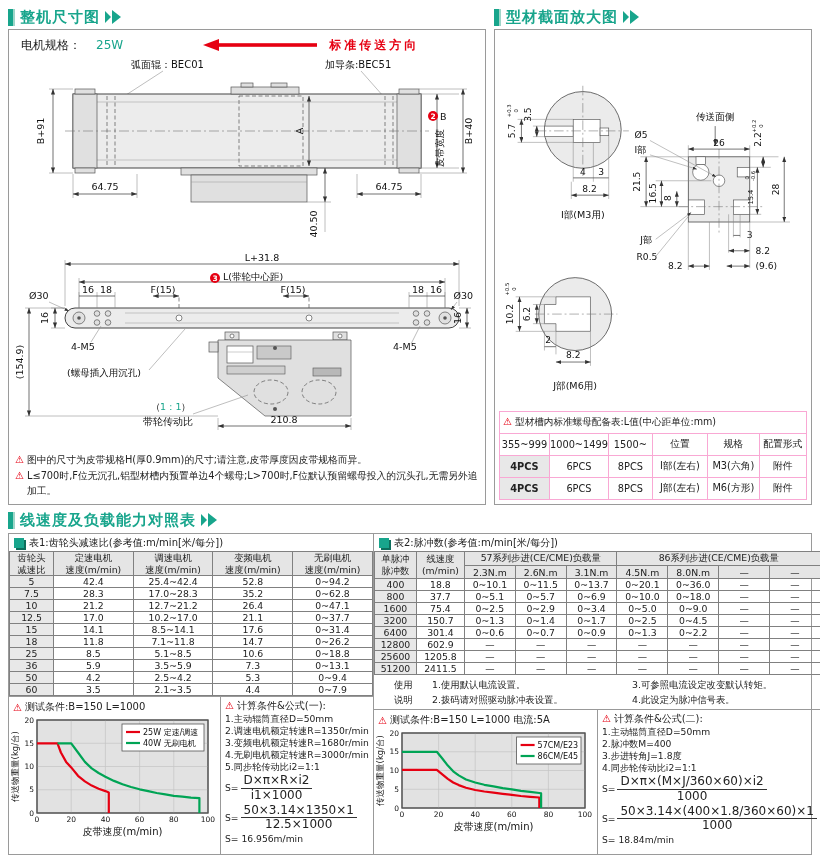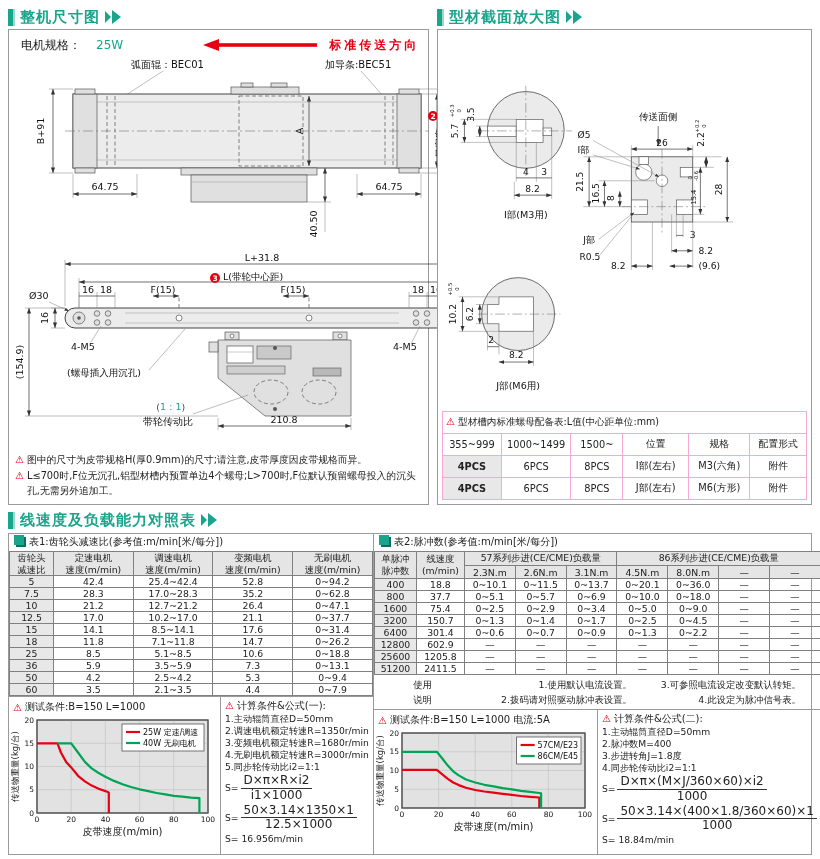--- a/index.html
+++ b/index.html
@@ -4,21 +4,21 @@
 <style>
   * { box-sizing: border-box; margin: 0; padding: 0; }
   html,body { width:820px; height:859px; overflow:hidden; background:#fff;
     font-family:"DejaVu Sans","Liberation Sans",sans-serif; color:#222; }
   .page { padding:5px 8px 4px 8px; }
   .sec-head { display:flex; align-items:center; height:24px; }
   .sec-bar { width:5px; height:17px; background:#18a58c; box-shadow:2px 0 0 #9fd6c9; margin-right:7px; }
   .sec-title { color:#18a58c; font-weight:bold; font-size:15px; letter-spacing:1px; }
   .sec-arrow { margin-left:5px; }
   .top-row { display:flex; gap:8px; }
-  .panel-left { width:421px; }
+  .panel-left { width:478px; }
   .panel-right { flex:1; }
   .box { border:1px solid #9a9a9a; background:#fff; }
   .box-l { height:476px; padding:4px 4px 4px 4px; display:flex; flex-direction:column; }
   .box-r { height:476px; padding:4px; display:flex; flex-direction:column; }
   .motor-row { display:flex; align-items:center; height:22px; font-size:12px; padding-left:8px; }
   .motor-val { color:#18a58c; margin-left:15px; }
   .dir { display:flex; align-items:center; margin-left:80px; }
   .dir-text { color:#e60012; font-weight:bold; font-size:12px; letter-spacing:3px; margin-left:6px; }
   .notes { margin-top:auto; font-size:9.8px; line-height:1.55; padding:2px 2px; }
   .note-line { display:flex; align-items:flex-start; gap:3px; }
@@ -41,29 +41,29 @@
   .whitep { fill:#fff; stroke:#555; stroke-width:0.7; }
   .bt { font-size:7.5px; fill:#fff; font-weight:bold; text-anchor:middle; }
   
   .nut-table { width:100%; border-collapse:collapse; font-size:9.8px; margin-top:auto; }
   .nut-table td { border:1px solid #f9a8d4; text-align:center; height:22px; }
   .nut-cap { text-align:left !important; padding:2px 3px; font-size:9.6px; }
   
   .bot-box { height:322px; display:flex; margin-top:1px; }
   .bcol-l { width:378px; border-right:1px solid #999; display:flex; flex-direction:column; }
   .bcol-r { flex:1; display:flex; flex-direction:column; }
-  .tbl-cap { display:flex; gap:5px; font-size:10px; height:17px; padding:1px 5px; }
+  .tbl-cap { display:flex; align-items:center; gap:5px; font-size:10px; height:17px; padding:1px 5px; }
   .sq { width:10px; height:10px; background:#18a58c; box-shadow:2px 2px 0 #0e6e5c; flex:none; }
   table.spec { width:100%; border-collapse:collapse; font-size:9.3px; table-layout:fixed; }
   table.spec th, table.spec td { border:1px solid #808080; text-align:center; padding:0 1px; font-weight:400; }
   table.spec th { background:#e5e5e5; height:13px; }
   table.spec td { height:12px; }
   td.c0 { background:#e8e8e8; font-weight:bold; }
   .hdr2 div { line-height:1.25; }
-  .usage { display:grid; grid-template-columns:38px 200px 1fr; font-size:9.4px; line-height:1.6; padding:2px 20px;text-align:right; }
+  .usage { display:grid; grid-template-columns:38px 200px 1fr; font-size:9.4px; line-height:1.6; padding:2px 20px; }
   .cond-row { border-top:1px solid #999; display:flex; flex:1; }
   .chart-cell-l { width:212px; border-right:1px solid #999; padding:2px 2px; }
   .chart-cell-r { width:224px; border-right:1px solid #999; padding:2px 2px; }
   .calc-cell { flex:1; padding:2px 4px; font-size:9.2px; line-height:1.3; }
   .cond { display:flex; gap:3px; font-size:10px; align-items:center; height:16px; padding-left:2px; }
   .calc-title { display:flex; gap:3px; font-size:10px; align-items:center; margin-bottom:1px; }
   .calc-line { white-space:nowrap; }
   .s-eq { display:flex; align-items:center; gap:2px; margin:1px 0; }
   .frac { display:inline-flex; flex-direction:column; text-align:center; font-size:12px; line-height:1.15; }
   .frac .num { border-bottom:1px solid #333; padding:0 3px; }

